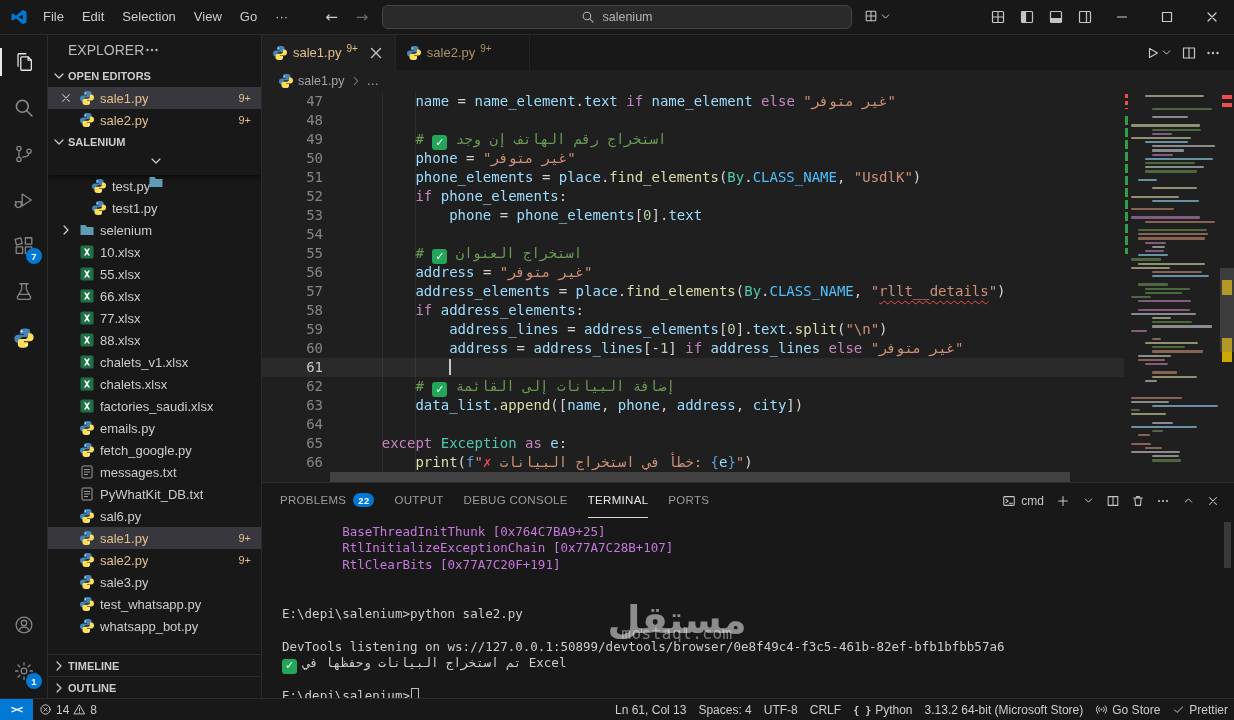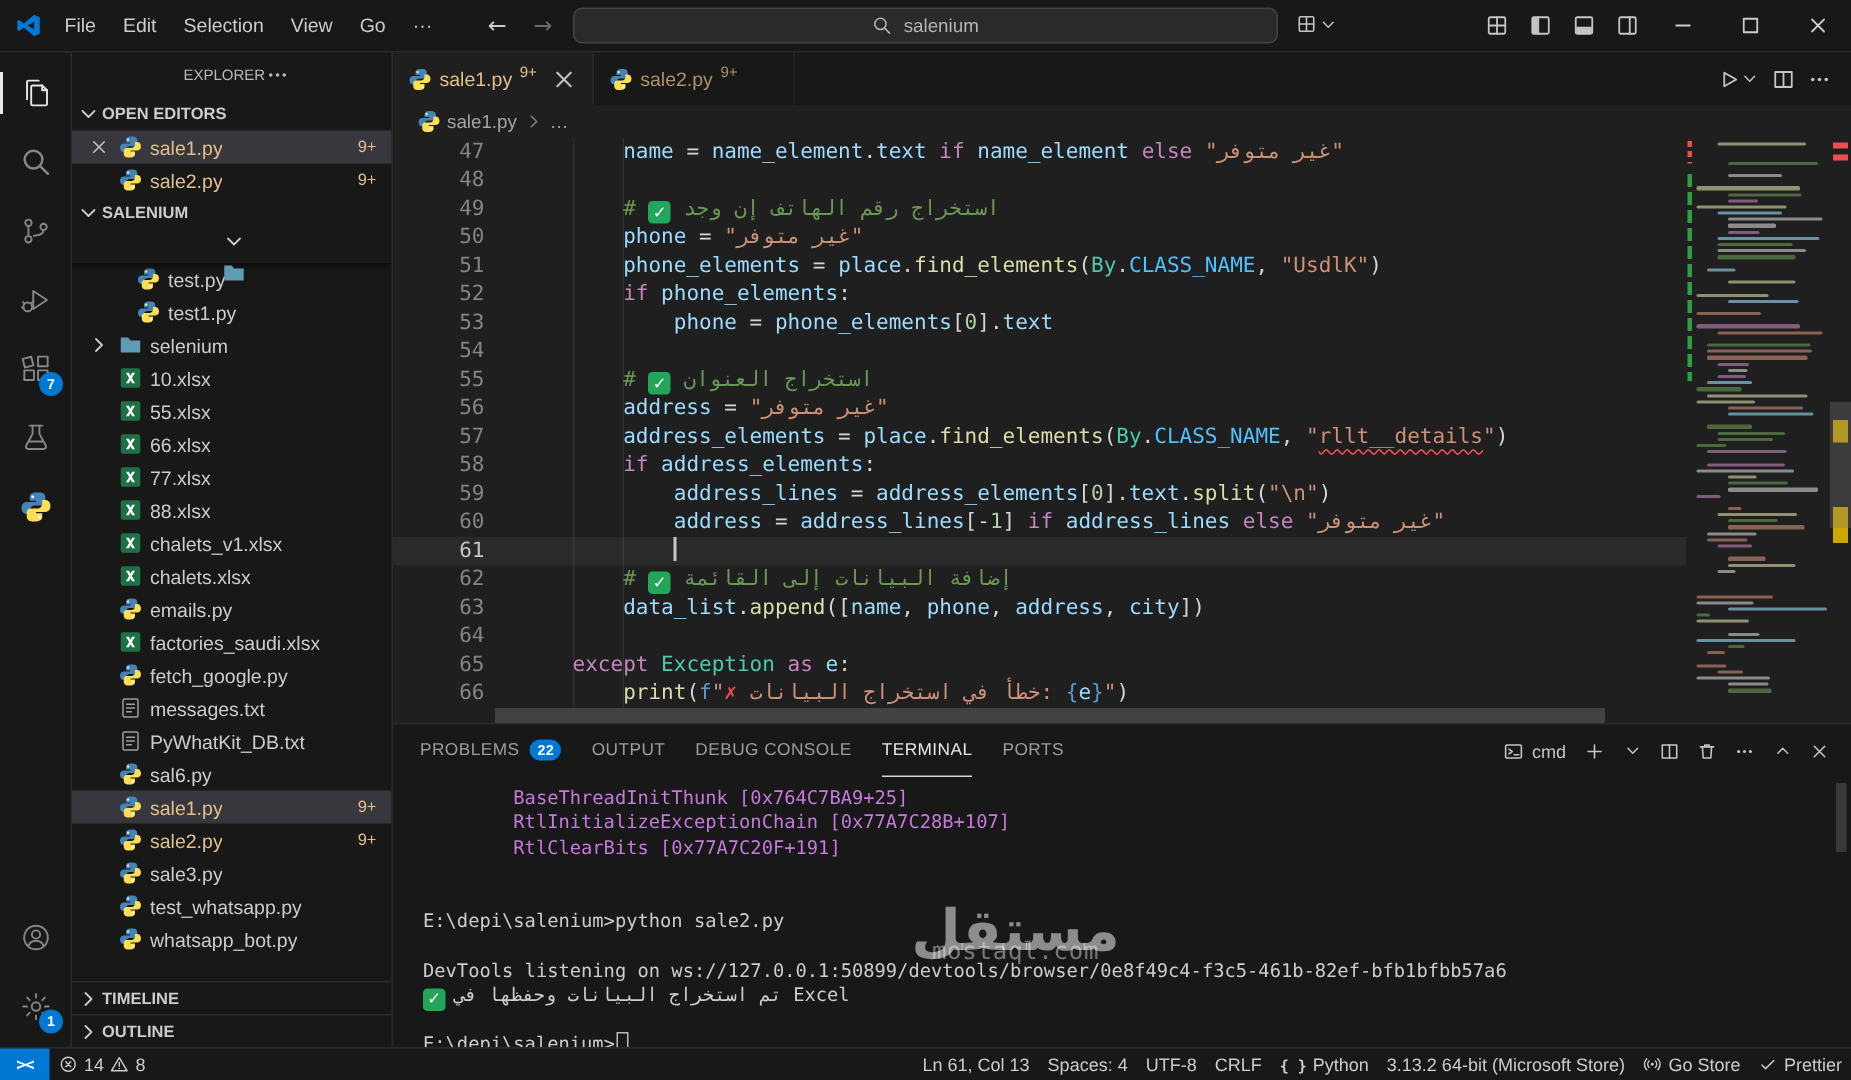--- a/index.html
+++ b/index.html
@@ -37,22 +37,22 @@
   .ab-bottom{margin-top:auto;padding-bottom:4px}
   .ab-item{position:relative;width:47px;height:46px;display:flex;align-items:center;justify-content:center;color:#868686}
   .ab-item.active{color:#e7e7e7}
   .ab-item.active::before{content:"";position:absolute;left:0;top:9px;bottom:9px;width:2px;background:#e7e7e7}
   .ab-badge{position:absolute;right:5px;bottom:5px;min-width:16px;height:16px;padding:0 3px;border-radius:9px;
             background:#0078d4;color:#fff;font-size:9.5px;font-weight:700;display:flex;align-items:center;justify-content:center}
 
   
   .sidebar{width:214px;flex:none;background:#181818;border-right:1px solid #2b2b2b;display:flex;
            flex-direction:column;min-height:0}
-  .sb-title{height:30px;flex:none;display:flex;align-items:center;justify-content:center;
-            padding:0 14px 0 20px;font-size:10px;color:#b9b9b9}
+  .sb-title{height:30px;flex:none;display:flex;align-items:center;justify-content:flex-start;
+            padding:0 14px 0 20px;font-size:14px;color:#b9b9b9}
   .section-header{height:22px;flex:none;display:flex;align-items:center;gap:1px;padding-left:3px;
                   font-size:11px;font-weight:700;color:#ccc}
   .chev{width:16px;height:16px;display:flex;align-items:center;justify-content:center;color:#ccc;flex:none}
   .row{height:22px;display:flex;align-items:center;gap:5px;padding:0 8px 0 10px;font-size:13px;color:#ccc;white-space:nowrap}
   .row.selected{background:#37373d}
   .row-indent{width:16px;flex:none}
   .row-close{width:16px;flex:none;color:#c5c5c5;display:flex;align-items:center;justify-content:center}
   .fic{width:16px;height:16px;flex:none}
   .fic svg{width:16px;height:16px}
   .row-name{overflow:hidden;text-overflow:ellipsis}
@@ -531,38 +531,38 @@
                 <path d="M5 4.5l2.1 3.5L5 11.5h1.9L8 9.5l1.1 2H11L8.9 8 11 4.5H9.1L8 6.5l-1.1-2z" fill="#fff"></path>
               </svg>
             </span>
             <span class="row-name">chalets.xlsx</span>
             <span class="grow"></span>
           </div>
           <div class="row" style="padding-left: 10px;">
             <span class="row-indent"></span>
             <span class="icon fic">
               <svg viewBox="0 0 16 16">
+                <rect x="1.5" y="1.5" width="13" height="13" rx="1.5" fill="#1e7145"></rect>
+                <path d="M5 4.5l2.1 3.5L5 11.5h1.9L8 9.5l1.1 2H11L8.9 8 11 4.5H9.1L8 6.5l-1.1-2z" fill="#fff"></path>
+              </svg>
+            </span>
+            <span class="row-name">factories_saudi.xlsx</span>
+            <span class="grow"></span>
+          </div>
+          <div class="row" style="padding-left: 10px;">
+            <span class="row-indent"></span>
+            <span class="icon fic">
+              <svg viewBox="0 0 16 16">
                 <path fill="#4584b6" d="M7.9 1C6 1 5 1.9 5 3.1V5h3v.6H3.7C2.2 5.6 1 6.5 1 8.5s1.2 2.9 2.7 2.9H5V9.6C5 8.3 6.1 7.3 7.4 7.3h3.2c1.1 0 1.9-.9 1.9-2V3.1C12.5 1.9 11.4 1 9.8 1z"></path>
                 <circle fill="#fff" cx="6.4" cy="3.1" r=".7"></circle>
                 <path fill="#ffde57" d="M8.1 15c1.9 0 2.9-.9 2.9-2.1V11H8v-.6h4.3c1.5 0 2.7-.9 2.7-2.9s-1.2-2.9-2.7-2.9H11v1.8c0 1.3-1.1 2.3-2.4 2.3H5.4c-1.1 0-1.9.9-1.9 2v1.8C3.5 14.1 4.6 15 6.2 15z"></path>
                 <circle fill="#fff" cx="9.6" cy="12.9" r=".7"></circle>
               </svg>
             </span>
             <span class="row-name">emails.py</span>
-            <span class="grow"></span>
-          </div>
-          <div class="row" style="padding-left: 10px;">
-            <span class="row-indent"></span>
-            <span class="icon fic">
-              <svg viewBox="0 0 16 16">
-                <rect x="1.5" y="1.5" width="13" height="13" rx="1.5" fill="#1e7145"></rect>
-                <path d="M5 4.5l2.1 3.5L5 11.5h1.9L8 9.5l1.1 2H11L8.9 8 11 4.5H9.1L8 6.5l-1.1-2z" fill="#fff"></path>
-              </svg>
-            </span>
-            <span class="row-name">factories_saudi.xlsx</span>
             <span class="grow"></span>
           </div>
           <div class="row" style="padding-left: 10px;">
             <span class="row-indent"></span>
             <span class="icon fic">
               <svg viewBox="0 0 16 16">
                 <path fill="#4584b6" d="M7.9 1C6 1 5 1.9 5 3.1V5h3v.6H3.7C2.2 5.6 1 6.5 1 8.5s1.2 2.9 2.7 2.9H5V9.6C5 8.3 6.1 7.3 7.4 7.3h3.2c1.1 0 1.9-.9 1.9-2V3.1C12.5 1.9 11.4 1 9.8 1z"></path>
                 <circle fill="#fff" cx="6.4" cy="3.1" r=".7"></circle>
                 <path fill="#ffde57" d="M8.1 15c1.9 0 2.9-.9 2.9-2.1V11H8v-.6h4.3c1.5 0 2.7-.9 2.7-2.9s-1.2-2.9-2.7-2.9H11v1.8c0 1.3-1.1 2.3-2.4 2.3H5.4c-1.1 0-1.9.9-1.9 2v1.8C3.5 14.1 4.6 15 6.2 15z"></path>
                 <circle fill="#fff" cx="9.6" cy="12.9" r=".7"></circle>

